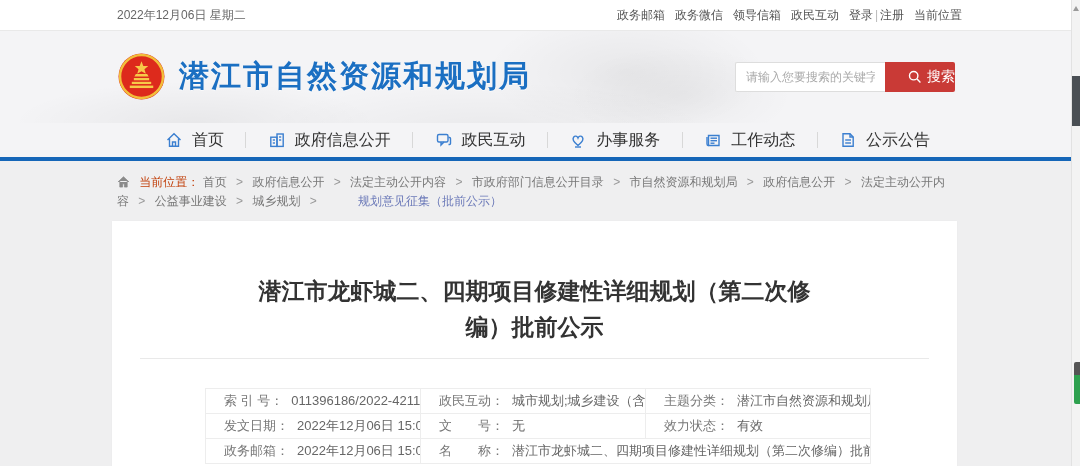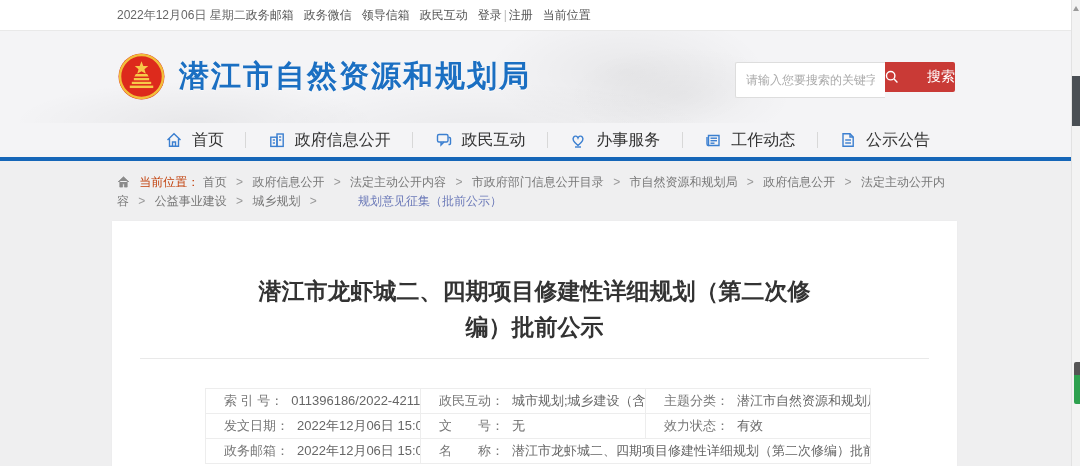--- a/index.html
+++ b/index.html
@@ -7,21 +7,21 @@
   body {
     font-family:"Liberation Sans", sans-serif;
     background:#efeff0;
     position:relative;
     overflow:hidden;
     color:#333;
   }
   
   .topbar {
     height:31px; background:#ffffff; border-bottom:1px solid #e9e9e9;
-    display:flex; align-items:center; justify-content:flex-start;
+    display:flex; align-items:center; justify-content:space-between;
     padding:0 118px 0 117px; font-size:12px; color:#666;
   }
   .topbar-links { display:flex; align-items:center; gap:10px; color:#555; }
   .topbar-links a { color:#555; text-decoration:none; cursor:pointer; }
   .tb-sep { color:#bbb; margin:0 -8px; }
   
   .site-header {
     height:92px; background:#f4f4f6; position:relative; overflow:hidden;
   }
   .header-decor {
@@ -33,28 +33,28 @@
       radial-gradient(160px 70px at 63% 70%, rgba(0,0,0,0.04), rgba(0,0,0,0) 70%);
   }
   .brand { position:absolute; left:117px; top:21px; display:flex; align-items:center; gap:13px; cursor:pointer; }
   .emblem { width:49px; height:49px; display:block; }
   .site-title {
     font-size:30px; font-weight:bold; color:#1b6fc2; letter-spacing:2px;
     text-shadow:0 1px 0 rgba(255,255,255,0.6);
   }
   .search-box { position:absolute; right:125px; top:31px; display:flex; height:30px; }
   .search-input {
-    width:150px; height:36px; border:1px solid #ddd; border-right:none;
+    width:150px; height:30px; border:1px solid #ddd; border-right:none;
     background:#fff; padding:0 10px; font-size:12px; color:#555; outline:none;
     border-radius:2px 0 0 2px; font-family:"Liberation Sans",sans-serif;
   }
   .search-input::placeholder { color:#aaa; }
   .search-btn {
     width:70px; height:30px; background:#c93a36; color:#fff; border:none;
-    font-size:14px; display:flex; align-items:center; justify-content:space-between; gap:5px;
+    font-size:14px; display:flex; align-items:center; justify-content:flex-end; gap:5px;
     cursor:pointer; border-radius:0 2px 2px 0; font-family:"Liberation Sans",sans-serif;
   }
   
   .main-nav {
     height:38px; background:#f4f4f6; border-bottom:4px solid #1566b8;
     display:flex; align-items:center; justify-content:space-between;
     padding:0 150px 0 165px;
   }
   .nav-item {
     display:flex; align-items:center; gap:9px; font-size:16px; color:#333;

